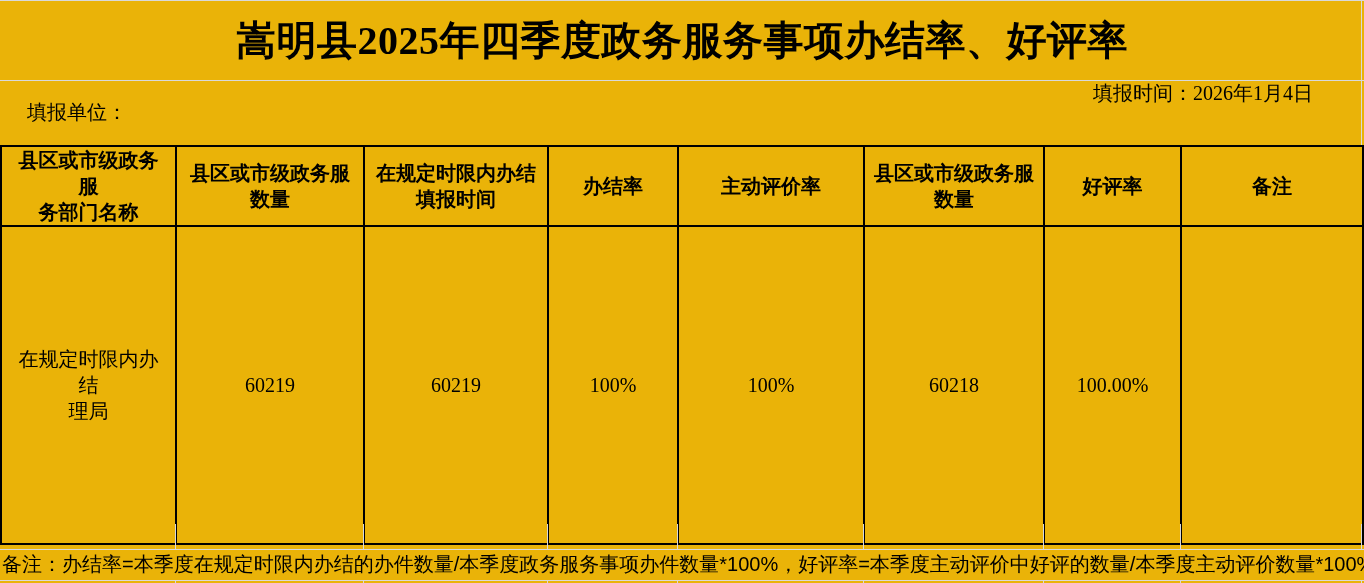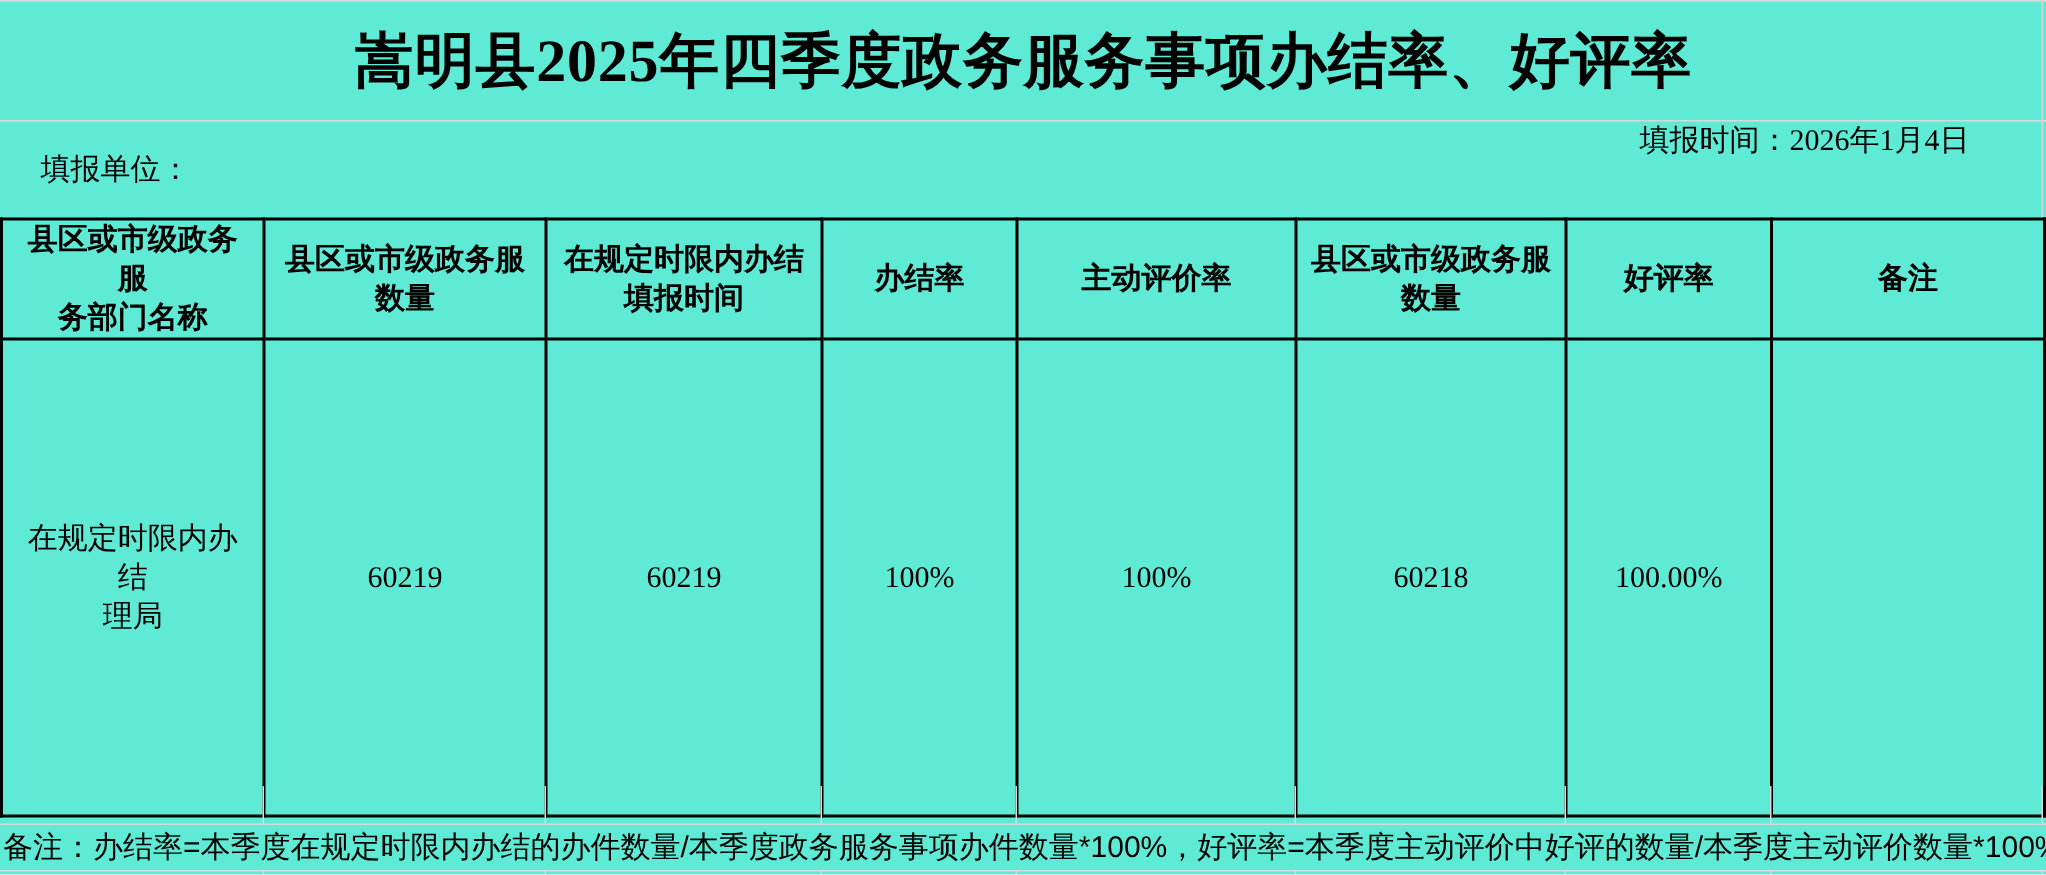--- a/index.html
+++ b/index.html
@@ -6,21 +6,21 @@
     margin: 0;
     padding: 0;
     background: #ffffff;
     color: #000000;
     font-family: "Liberation Sans", sans-serif;
   }
   .page {
     position: relative;
     width: 1364px;
     height: 583px;
-    background: #5eead4;
+    background: #eab308;
     overflow: hidden;
   }
   
   .title {
     position: absolute;
     top: 0; left: 0;
     width: 1364px; height: 80px;
     display: flex;
     align-items: center;
     justify-content: center;

